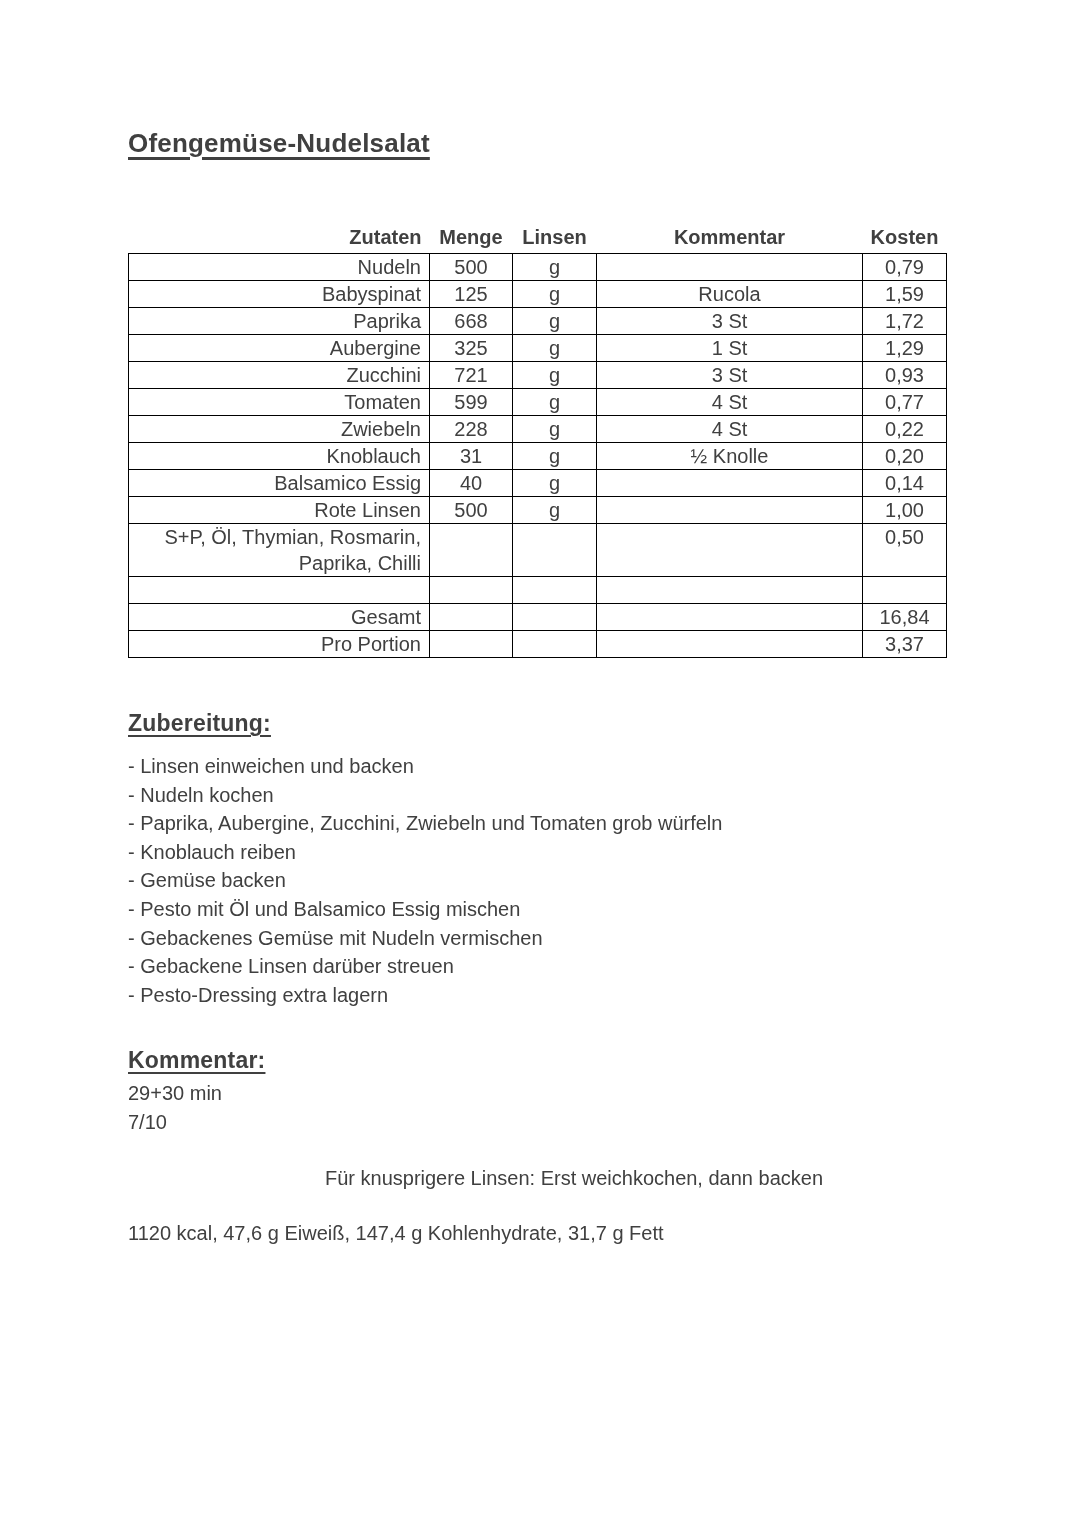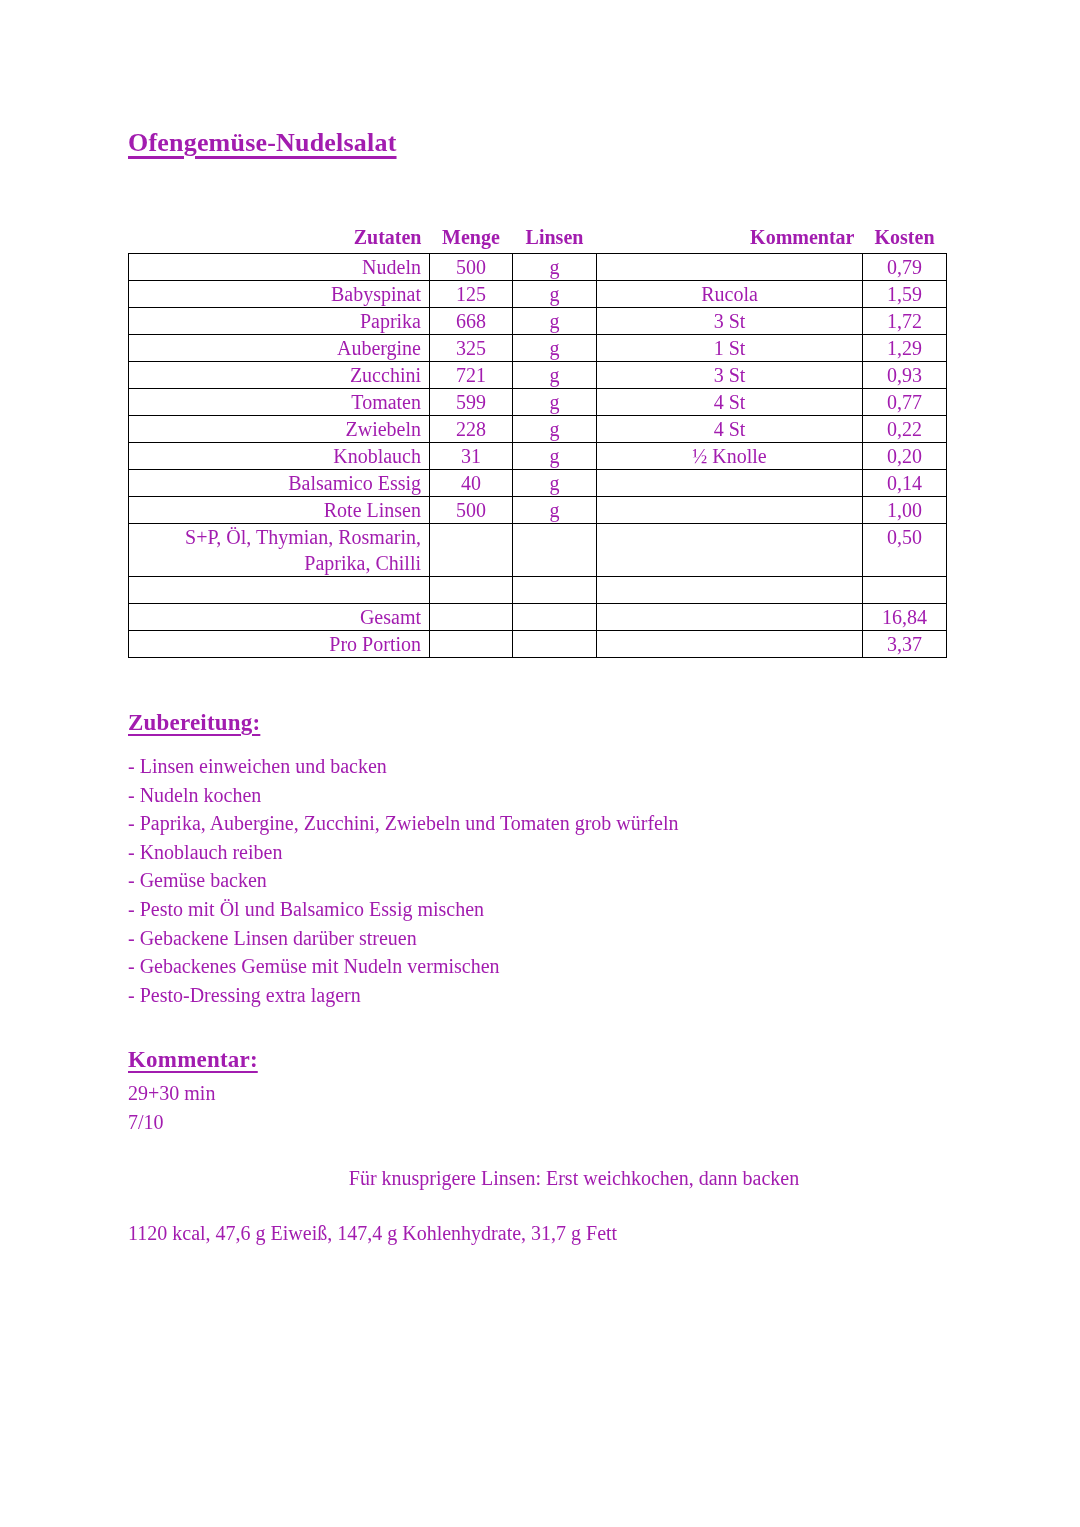--- a/index.html
+++ b/index.html
@@ -2,22 +2,22 @@
 <html lang="de"><head>
 <meta charset="utf-8">
 <style>
   * { box-sizing: border-box; margin: 0; padding: 0; }
   html, body { background: #ffffff; }
   .page {
     position: relative;
     width: 1080px;
     height: 1527px;
     background: #ffffff;
-    color: #a21caf;
-    font-family: Liberation Serif, serif;
+    color: #404040;
+    font-family: Liberation Sans, sans-serif;
     overflow: hidden;
   }
   .doc { padding: 127px 60px 0 128px; }
 
   .title {
     font-size: 26px;
     font-weight: 700;
     line-height: 32px;
     text-decoration: underline;
     text-decoration-thickness: 2.5px;
@@ -43,21 +43,21 @@
     border: 1.5px solid #000000;
     font-size: 20px;
     line-height: 26px;
     padding: 0 8px;
     height: 27px;
     vertical-align: top;
     overflow: hidden;
   }
   .a-center { text-align: center; }
   th.h-zutat  { text-align: right; padding-left: 9px; }
-  th.h-komm   { text-align: right; padding-left: 14px; margin-top: 44px; }
+  th.h-komm   { text-align: center; padding-left: 14px; margin-top: 44px; }
   td.c-zutat  { text-align: right; padding-left: 9px; }
   tr.tall td  { height: 55px; }
 
   .section-heading {
     font-size: 23px;
     font-weight: 700;
     line-height: 30px;
     text-decoration: underline;
     text-decoration-thickness: 2px;
     text-underline-offset: 4px;
@@ -203,22 +203,22 @@
 
     <div class="section-heading zubereitung-heading">Zubereitung:</div>
 
     <div class="steps">
       <div class="step">- Linsen einweichen und backen</div>
       <div class="step">- Nudeln kochen</div>
       <div class="step">- Paprika, Aubergine, Zucchini, Zwiebeln und Tomaten grob würfeln</div>
       <div class="step">- Knoblauch reiben</div>
       <div class="step">- Gemüse backen</div>
       <div class="step">- Pesto mit Öl und Balsamico Essig mischen</div>
+      <div class="step">- Gebackenes Gemüse mit Nudeln vermischen</div>
       <div class="step">- Gebackene Linsen darüber streuen</div>
-      <div class="step">- Gebackenes Gemüse mit Nudeln vermischen</div>
       <div class="step">- Pesto-Dressing extra lagern</div>
     </div>
 
     <div class="section-heading kommentar-heading">Kommentar:</div>
 
     <div class="kommentar-lines">
       <div class="body-line">29+30 min</div>
       <div class="body-line">7/10</div>
     </div>
 

